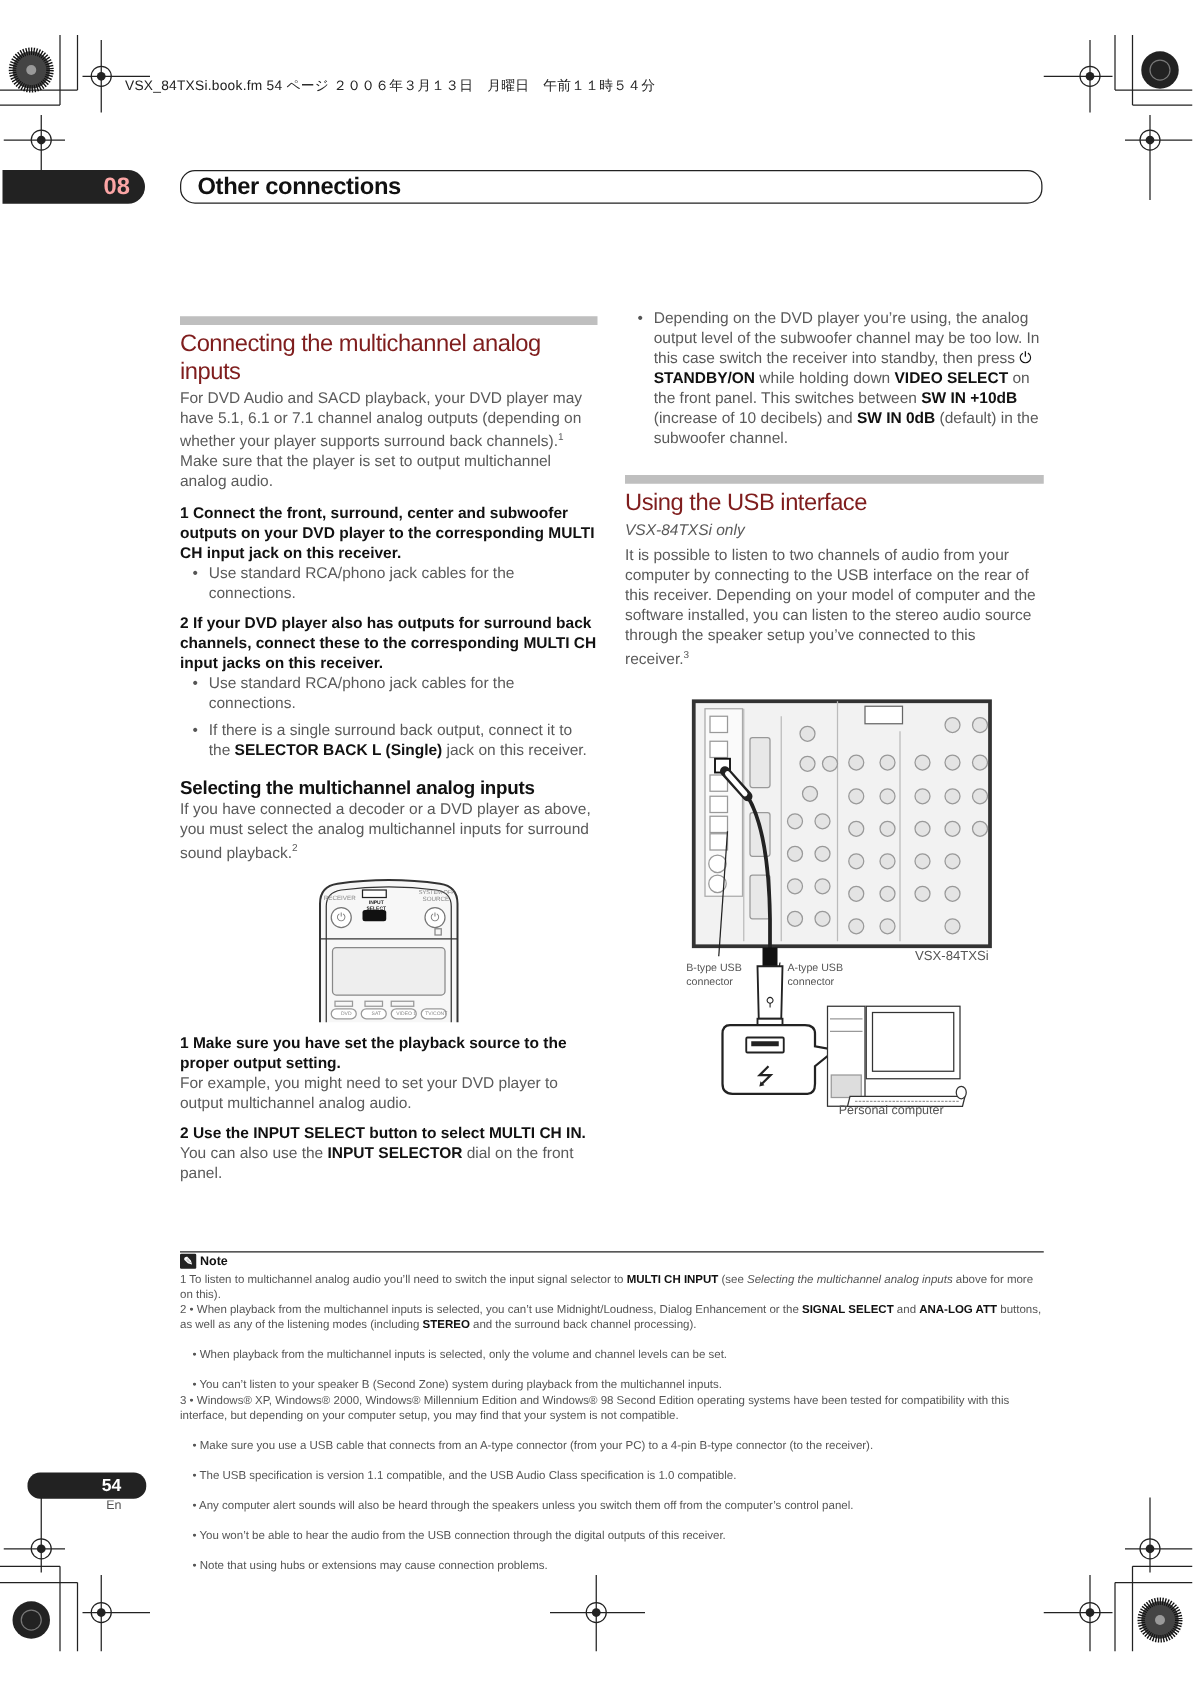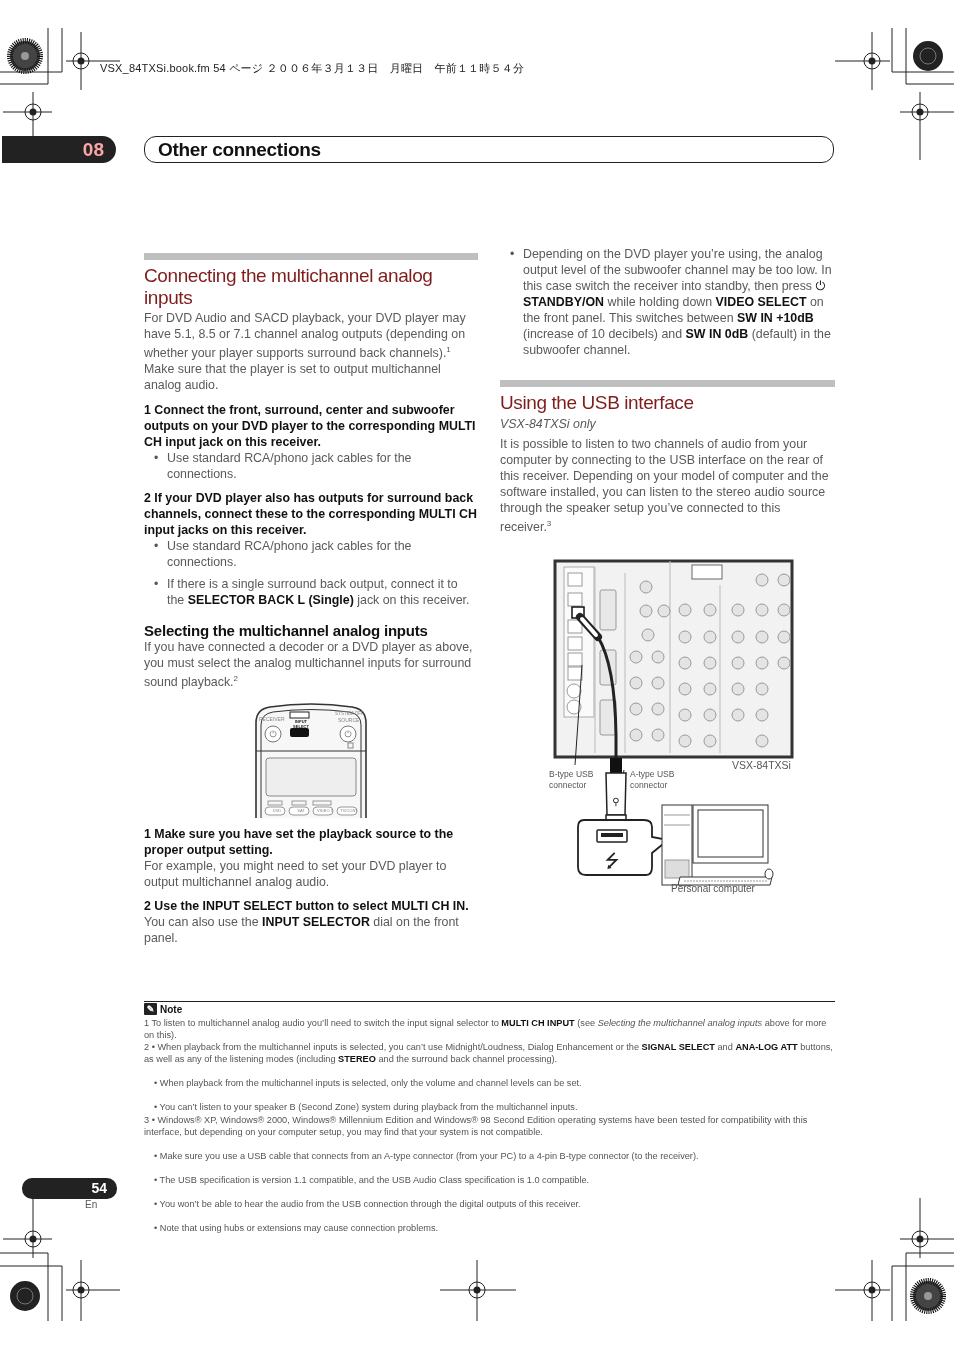--- a/index.html
+++ b/index.html
@@ -16,21 +16,21 @@
   .step{font-size:12.4px;line-height:16px;color:#111;font-weight:bold;}
   .bullet{position:relative;padding-left:23px;font-size:12.4px;line-height:16px;color:#5a5a5a;}
   .bullet::before{content:"•";position:absolute;left:10px;top:0;color:#555;}
   b.k{color:#111;}
   sup{font-size:8px;}
   .note-rule{left:144px;top:1001px;width:691px;height:1px;background:#222;}
   .note-hdr{left:144px;top:1003px;font-size:10px;font-weight:bold;color:#111;display:flex;align-items:center;gap:3px;}
   .note-icon{width:13px;height:12px;background:#222;color:#fff;font-size:9px;line-height:12px;text-align:center;border-radius:1px;}
   .notes{left:144px;top:1017px;width:692px;font-size:9.2px;line-height:12.1px;color:#555;}
   .notes .ind{padding-left:10px;margin-top:12px;}
-  .page-tab{left:22px;top:1178px;width:95px;height:21px;background:#222;border-radius:10px 10px 10px 10px;color:#fff;font-weight:bold;font-size:14px;line-height:21px;text-align:right;padding-right:10px;box-sizing:border-box;}
+  .page-tab{left:22px;top:1178px;width:95px;height:21px;background:#222;border-radius:10px 10px 10px 10px;color:#fff;font-weight:bold;font-size:14px;line-height:21px;text-align:right;padding-right:20px;box-sizing:border-box;}
   .lang{left:85px;top:1199px;font-size:10px;color:#555;}
   .reg{position:absolute;}
   .diagram-label{font-size:8.5px;color:#555;line-height:11px;}
 </style>
 </head>
 <body>
 
 <svg class="reg" style="left:0;top:0" width="954" height="1351">
   <g stroke="#222" fill="none" stroke-width="1">
 
@@ -108,21 +108,21 @@
 
 <div class="abs file-hdr">VSX_84TXSi.book.fm  54 ページ  ２００６年３月１３日　月曜日　午前１１時５４分</div>
 
 <div class="abs chap-tab">08</div>
 <div class="abs chap-title-box"></div>
 <div class="abs chap-title">Other connections</div>
 
 <div class="abs" style="left:144px;top:253px;width:334px;">
   <div class="rule"></div>
   <h1 class="sec" style="margin-top:5px;">Connecting the multichannel analog inputs</h1>
-  <p class="body" style="margin:1px 0 0 0;"><span>For DVD Audio and SACD playback, your DVD player may have 5.1, 8.5 or 7.1 channel analog outputs (depending on whether your player supports surround back channels).</span><sup>1</sup><span> Make sure that the player is set to output multichannel analog audio.</span></p>
+  <p class="body" style="margin:1px 0 0 0;"><span>For DVD Audio and SACD playback, your DVD player may have 5.1, 6.1 or 7.1 channel analog outputs (depending on whether your player supports surround back channels).</span><sup>1</sup><span> Make sure that the player is set to output multichannel analog audio.</span></p>
 
   <p class="step" style="margin:9px 0 0 0;">1    Connect the front, surround, center and subwoofer outputs on your DVD player to the corresponding MULTI CH input jack on this receiver.</p>
   <div class="bullet">Use standard RCA/phono jack cables for the connections.</div>
 
   <p class="step" style="margin:8px 0 0 0;">2    If your DVD player also has outputs for surround back channels, connect these to the corresponding MULTI CH input jacks on this receiver.</p>
   <div class="bullet">Use standard RCA/phono jack cables for the connections.</div>
   <div class="bullet" style="margin-top:6px;"><span>If there is a single surround back output, connect it to the </span><b class="k">SELECTOR BACK L (Single)</b><span> jack on this receiver.</span></div>
 
   <h2 class="sub" style="margin-top:14px;">Selecting the multichannel analog inputs</h2>
   <p class="body" style="margin:0;"><span>If you have connected a decoder or a DVD player as above, you must select the analog multichannel inputs for surround sound playback.</span><sup>2</sup></p>
@@ -281,18 +281,19 @@
   <span>Note</span>
 </div>
 <div class="abs notes">
   <div><span>1 To listen to multichannel analog audio you’ll need to switch the input signal selector to </span><b class="k">MULTI CH INPUT</b><span> (see </span><i>Selecting the multichannel analog inputs</i><span> above for more on this).</span></div>
   <div><span>2  • When playback from the multichannel inputs is selected, you can’t use Midnight/Loudness, Dialog Enhancement or the </span><b class="k">SIGNAL SELECT</b><span> and </span><b class="k">ANA-LOG ATT</b><span> buttons, as well as any of the listening modes (including </span><b class="k">STEREO</b><span> and the surround back channel processing).</span></div>
   <div class="ind">• When playback from the multichannel inputs is selected, only the volume and channel levels can be set.</div>
   <div class="ind">• You can’t listen to your speaker B (Second Zone) system during playback from the multichannel inputs.</div>
   <div>3  • Windows® XP, Windows® 2000, Windows® Millennium Edition and Windows® 98 Second Edition operating systems have been tested for compatibility with this interface, but depending on your computer setup, you may find that your system is not compatible.</div>
   <div class="ind">• Make sure you use a USB cable that connects from an A-type connector (from your PC) to a 4-pin B-type connector (to the receiver).</div>
   <div class="ind">• The USB specification is version 1.1 compatible, and the USB Audio Class specification is 1.0 compatible.</div>
+  <div class="ind">• Any computer alert sounds will also be heard through the speakers unless you switch them off from the computer’s control panel.</div>
   <div class="ind">• You won’t be able to hear the audio from the USB connection through the digital outputs of this receiver.</div>
   <div class="ind">• Note that using hubs or extensions may cause connection problems.</div>
 </div>
 
 <div class="abs page-tab">54</div>
 <div class="abs lang">En</div>
 
 </body></html>

